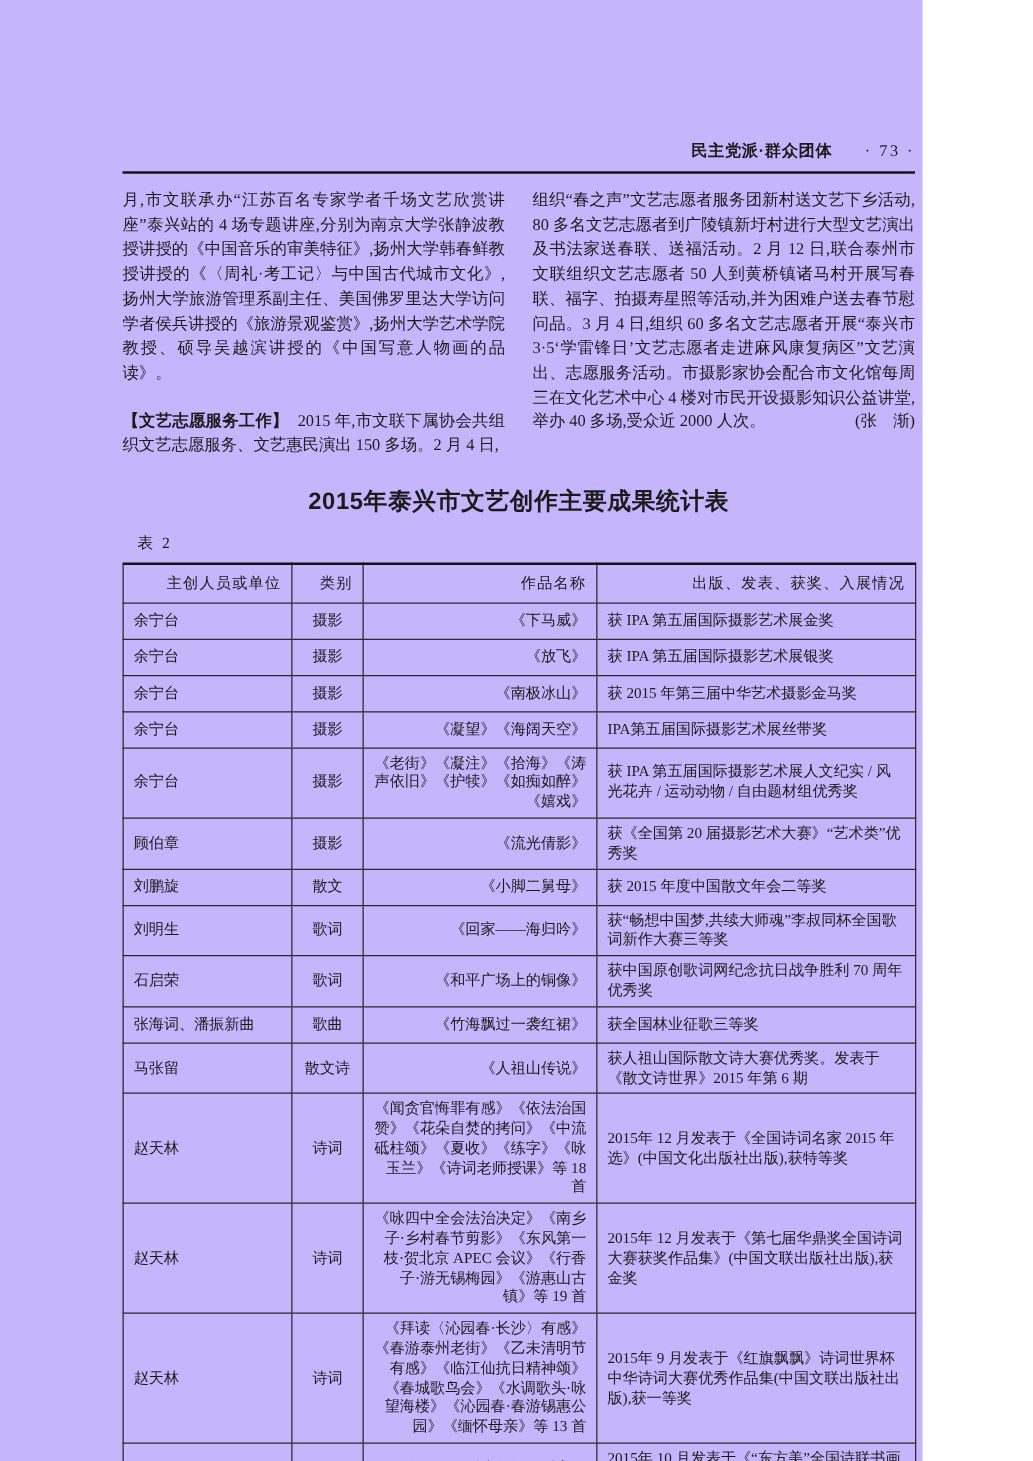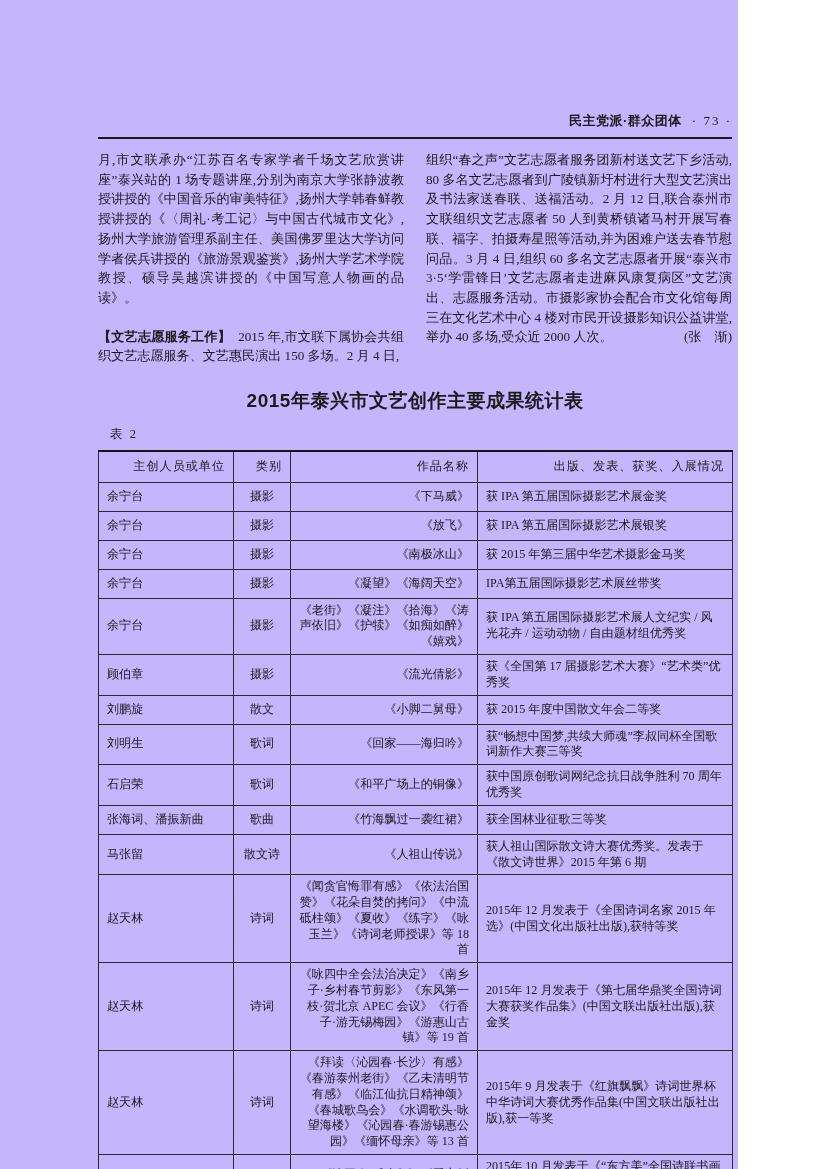--- a/index.html
+++ b/index.html
@@ -17,21 +17,21 @@
 
   
   .running-head {
     display:flex; justify-content:flex-end; align-items:baseline;
     font-size:13px; margin-bottom:7px;
   }
   .running-head .sec {
     font-family:"Liberation Sans","DejaVu Sans",sans-serif;
     font-weight:bold; letter-spacing:0.5px;
   }
-  .running-head .pg { margin-left:10px; font-size:13px; letter-spacing:2px; }
+  .running-head .pg { margin-left:26px; font-size:13px; letter-spacing:2px; }
   .head-rule { border-top:2px solid #161616; height:0; margin-bottom:11px; }
 
   
   .columns { display:flex; gap:22px; }
   .col {
     width:306px; text-align:justify;
     font-size:13.1px; line-height:19.7px;
     word-break:break-all;
   }
   .col p { margin:0; }
@@ -76,21 +76,21 @@
   <div class="content">
 
     <div class="running-head">
       <span class="sec">民主党派·群众团体</span>
       <span class="pg">· 73 ·</span>
     </div>
     <div class="head-rule"></div>
 
     <div class="columns">
       <div class="col">
-        <p>月,市文联承办“江苏百名专家学者千场文艺欣赏讲座”泰兴站的 1 场专题讲座,分别为南京大学张静波教授讲授的《中国音乐的审美特征》,扬州大学韩春鲜教授讲授的《〈周礼·考工记〉与中国古代城市文化》,扬州大学旅游管理系副主任、美国佛罗里达大学访问学者侯兵讲授的《旅游景观鉴赏》,扬州大学艺术学院教授、硕导吴越滨讲授的《中国写意人物画的品读》。</p>
+        <p>月,市文联承办“江苏百名专家学者千场文艺欣赏讲座”泰兴站的 4 场专题讲座,分别为南京大学张静波教授讲授的《中国音乐的审美特征》,扬州大学韩春鲜教授讲授的《〈周礼·考工记〉与中国古代城市文化》,扬州大学旅游管理系副主任、美国佛罗里达大学访问学者侯兵讲授的《旅游景观鉴赏》,扬州大学艺术学院教授、硕导吴越滨讲授的《中国写意人物画的品读》。</p>
         <p class="para-gap">
           <b class="entry-label">【文艺志愿服务工作】</b><span>2015 年,市文联下属协会共组织文艺志愿服务、文艺惠民演出 150 多场。2 月 4 日,</span>
         </p>
       </div>
       <div class="col">
         <p>
           <span>组织“春之声”文艺志愿者服务团新村送文艺下乡活动,80 多名文艺志愿者到广陵镇新圩村进行大型文艺演出及书法家送春联、送福活动。2 月 12 日,联合泰州市文联组织文艺志愿者 50 人到黄桥镇诸马村开展写春联、福字、拍摄寿星照等活动,并为困难户送去春节慰问品。3 月 4 日,组织 60 多名文艺志愿者开展“泰兴市 3·5‘学雷锋日’文艺志愿者走进麻风康复病区”文艺演出、志愿服务活动。市摄影家协会配合市文化馆每周三在文化艺术中心 4 楼对市民开设摄影知识公益讲堂,举办 40 多场,受众近 2000 人次。</span>
           <span class="sig">(张　渐)</span>
         </p>
       </div>
@@ -142,21 +142,21 @@
           <tr>
             <td class="c1">余宁台</td>
             <td class="c2">摄影</td>
             <td class="c3">《老街》《凝注》《拾海》《涛声依旧》《护犊》《如痴如醉》《嬉戏》</td>
             <td class="c4">获 IPA 第五届国际摄影艺术展人文纪实 / 风光花卉 / 运动动物 / 自由题材组优秀奖</td>
           </tr>
           <tr>
             <td class="c1">顾伯章</td>
             <td class="c2">摄影</td>
             <td class="c3">《流光倩影》</td>
-            <td class="c4">获《全国第 17 届摄影艺术大赛》“艺术类”优秀奖</td>
+            <td class="c4">获《全国第 20 届摄影艺术大赛》“艺术类”优秀奖</td>
           </tr>
           <tr>
             <td class="c1">刘鹏旋</td>
             <td class="c2">散文</td>
             <td class="c3">《小脚二舅母》</td>
             <td class="c4">获 2015 年度中国散文年会二等奖</td>
           </tr>
           <tr>
             <td class="c1">刘明生</td>
             <td class="c2">歌词</td>

